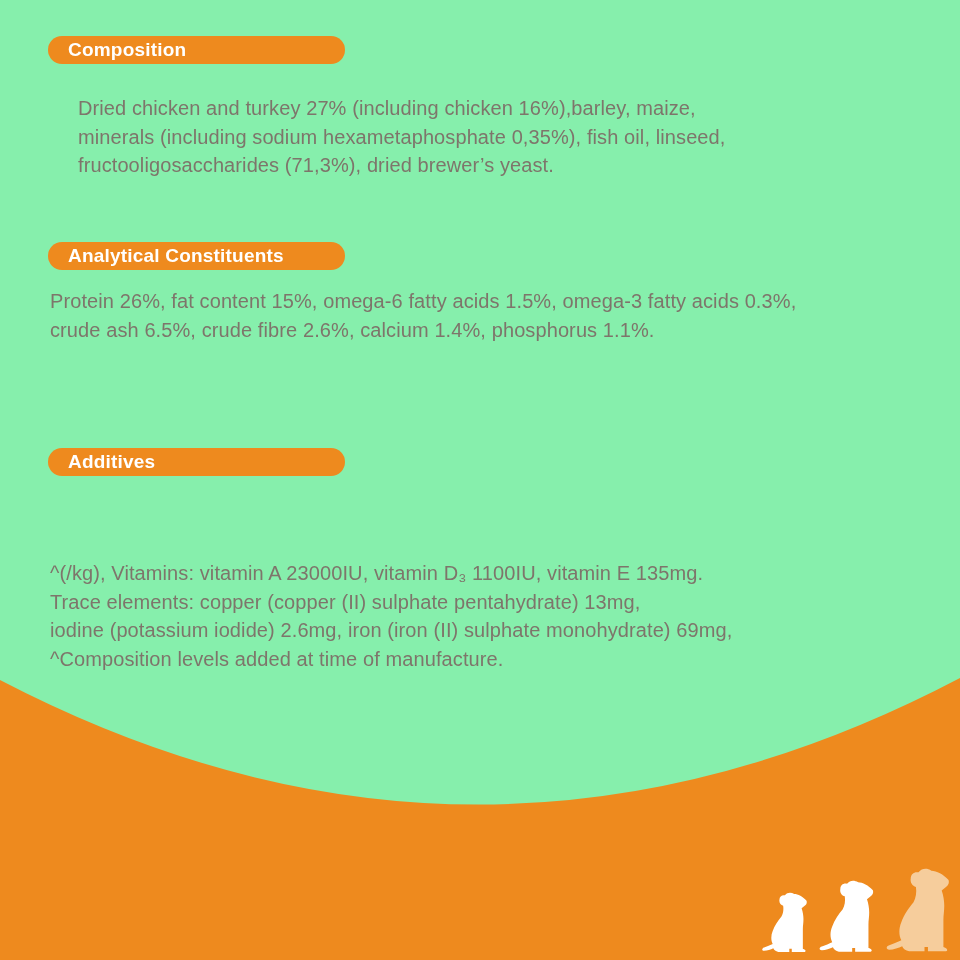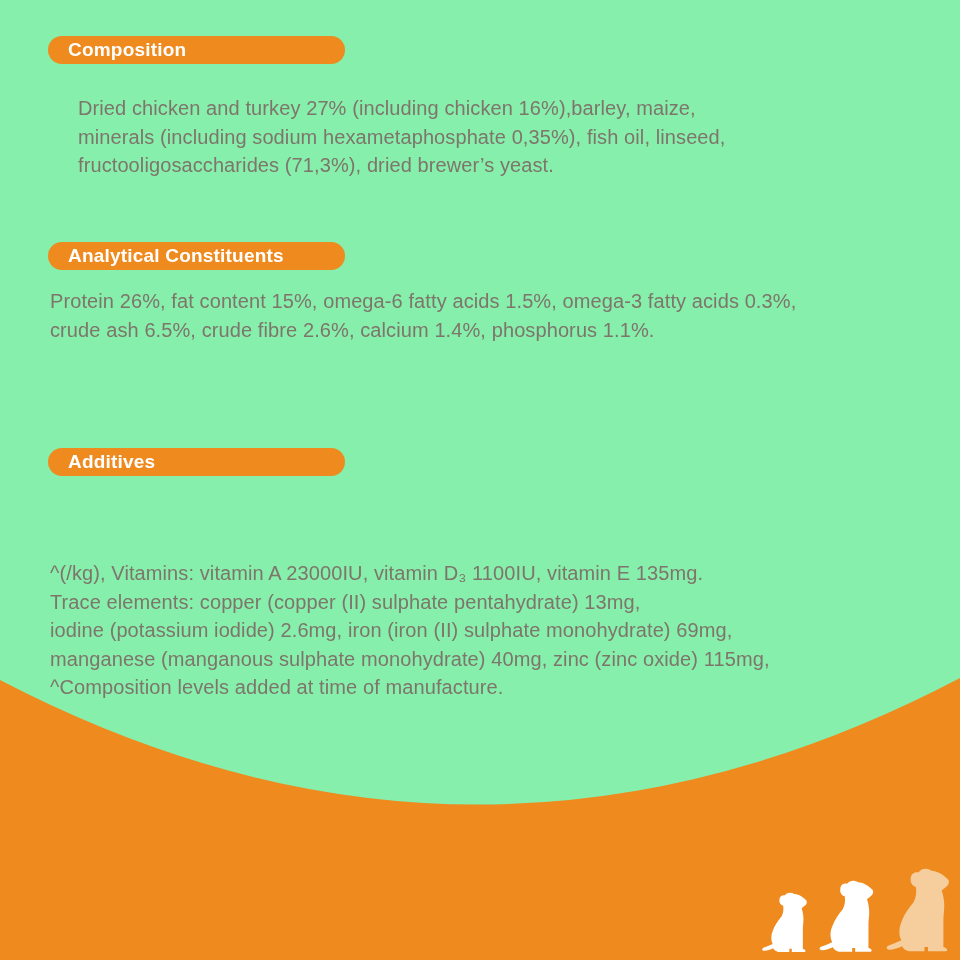--- a/index.html
+++ b/index.html
@@ -58,21 +58,20 @@
       <div>crude ash 6.5%, crude fibre 2.6%, calcium 1.4%, phosphorus 1.1%.</div>
     </div>
 
   <div class="pill pill-additives">
     <span>Additives</span>
   </div>
   <div class="body-text text-additives">
       <div>^(/kg), Vitamins: vitamin A 23000IU, vitamin D₃ 1100IU, vitamin E 135mg.</div>
       <div>Trace elements: copper (copper (II) sulphate pentahydrate) 13mg,</div>
       <div>iodine (potassium iodide) 2.6mg, iron (iron (II) sulphate monohydrate) 69mg,</div>
-      <div>manganese (manganous sulphate monohydrate) 40mg, zinc (zinc oxide) 115mg,</div>
       <div>^Composition levels added at time of manufacture.</div>
     </div>
 
   <div class="banner">
     <svg class="curve" width="960" height="290" viewBox="0 0 960 290">
       <path d="M0,10 Q480,260 960,8 L960,290 L0,290 Z" fill="#EE8A1E"></path>
     </svg>
 
     <div class="dogs">
       <svg width="48" height="62" viewBox="0 0 78 100">

